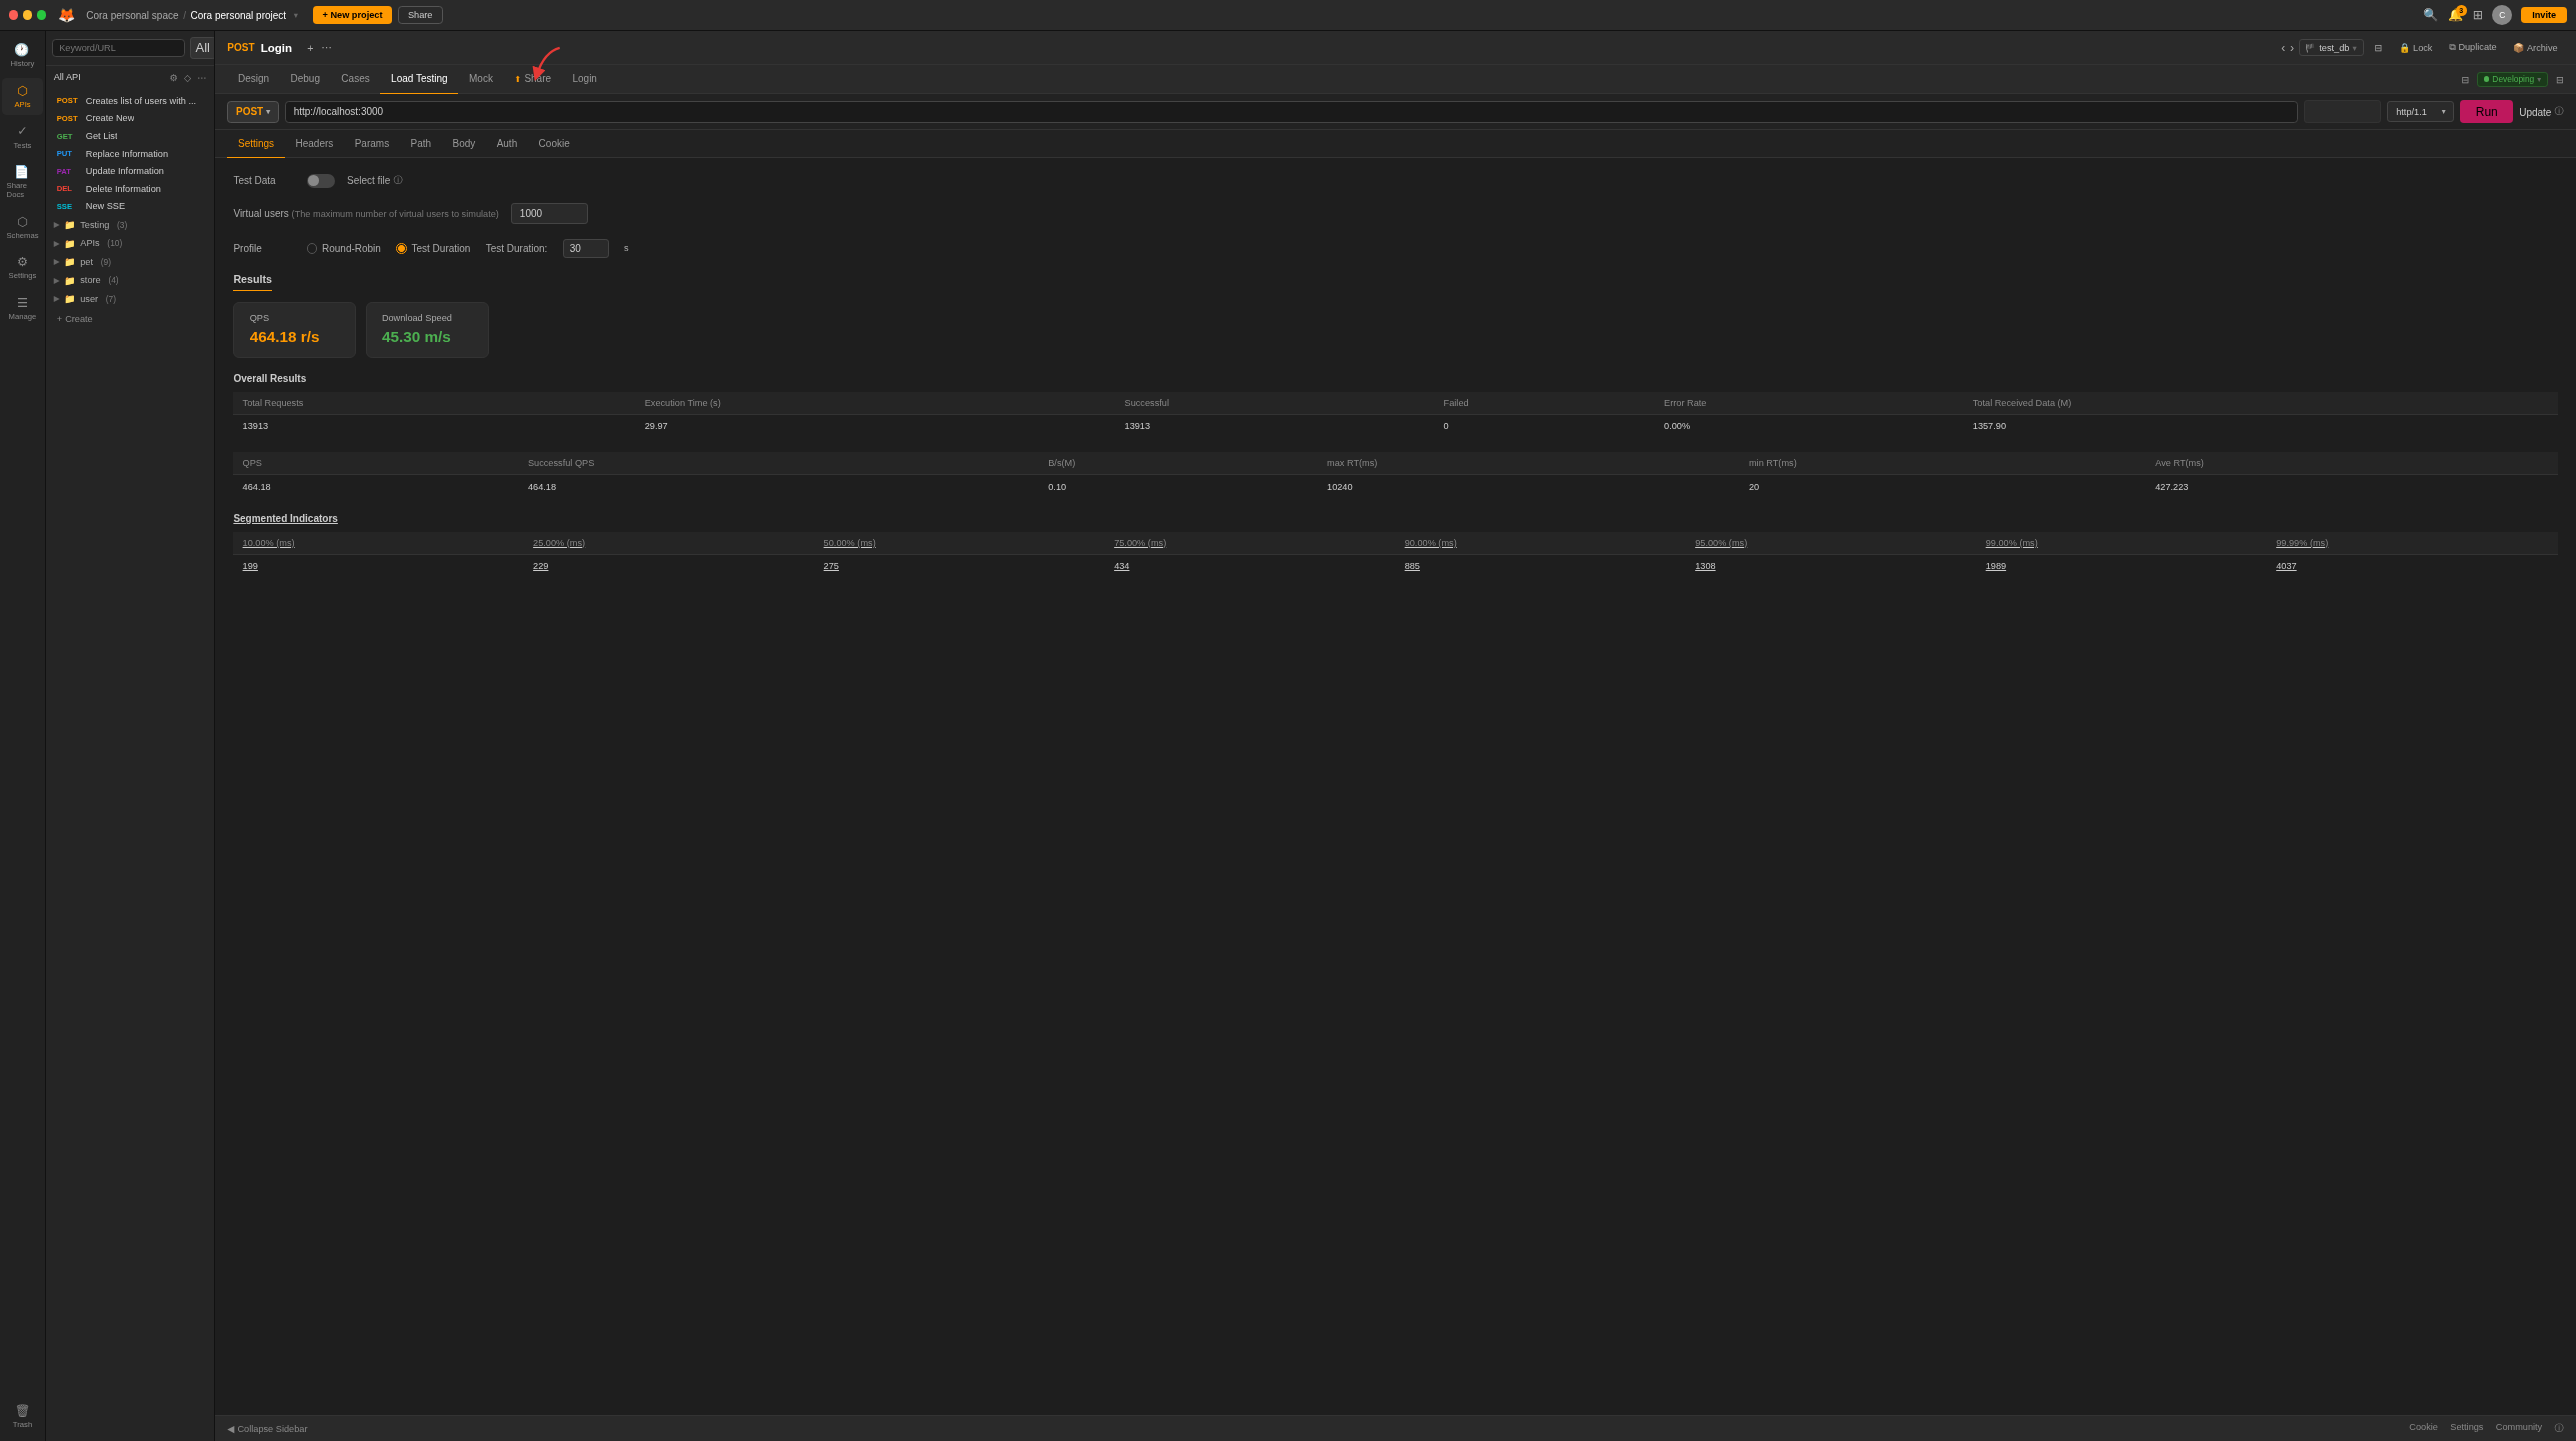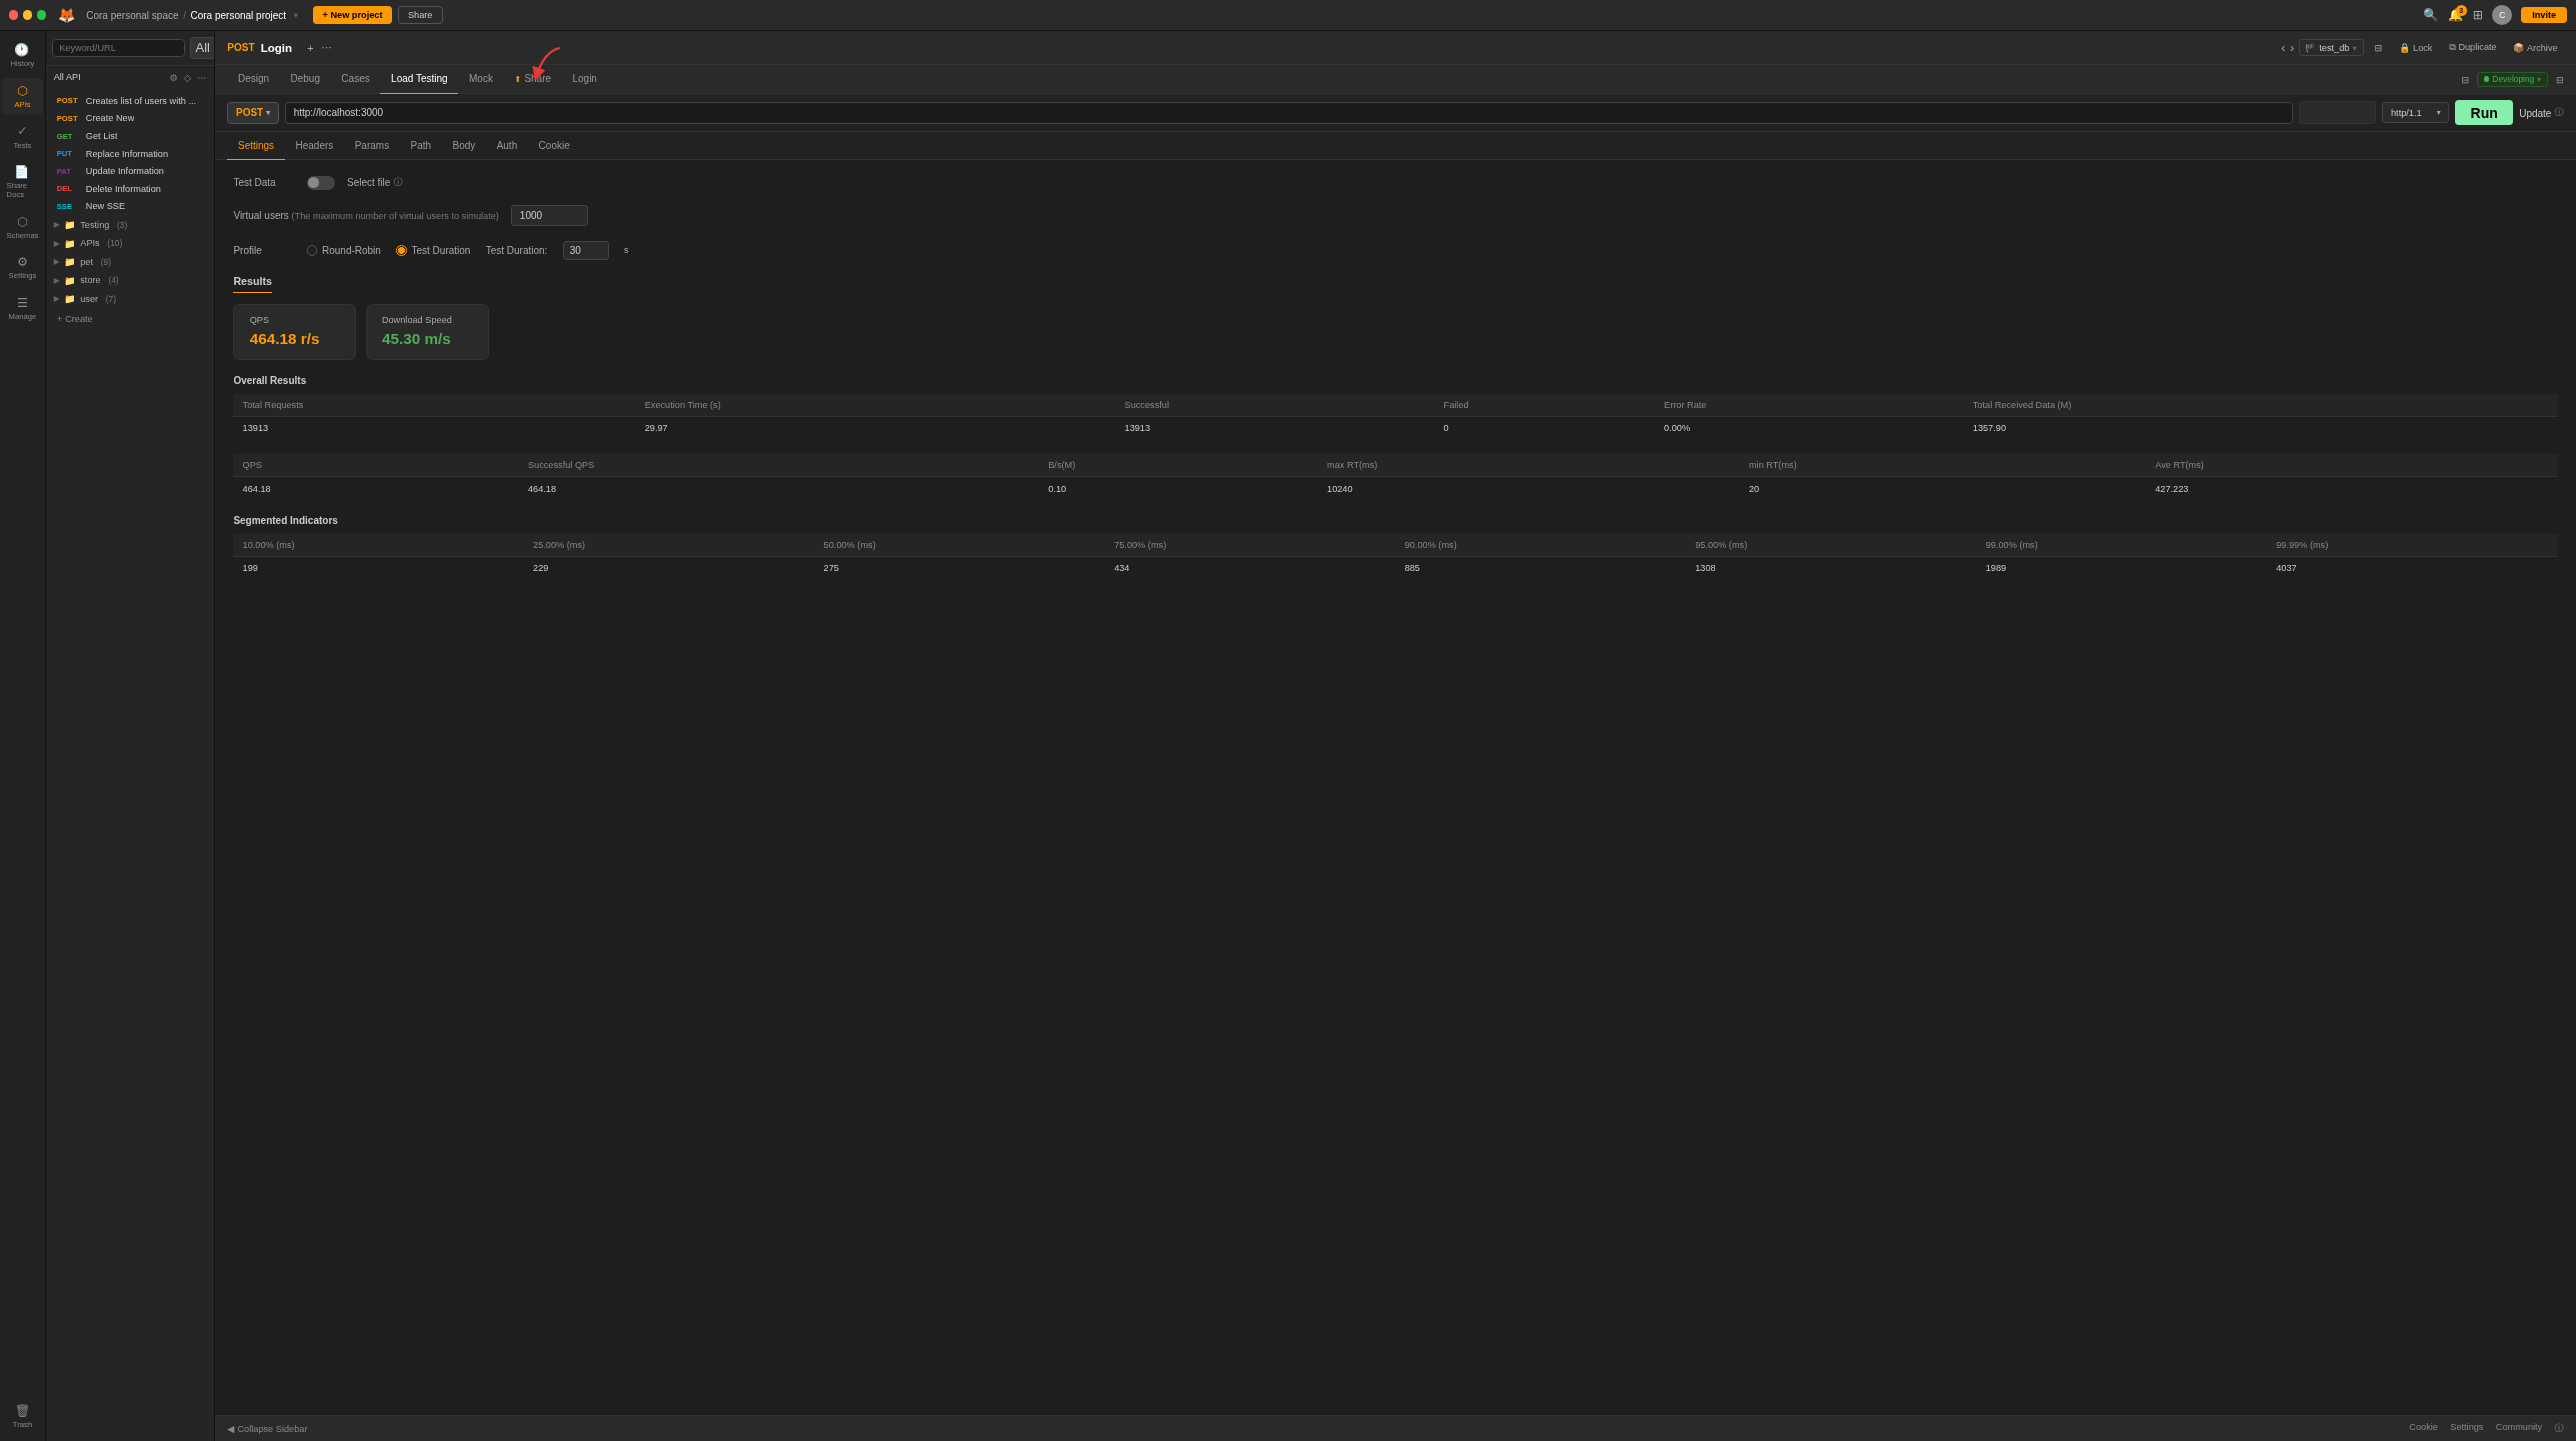--- a/index.html
+++ b/index.html
@@ -77,21 +77,21 @@
     .tabs-right { margin-left: auto; display: flex; align-items: center; gap: 7.7px; font-size: 9.2px; color: #999; }
     .env-badge { background: #1a3a1a; color: #4caf50; border: 0.8px solid #2a5a2a; border-radius: 3.1px; padding: 1.5px 6.1px; font-size: 8.4px; display: flex; align-items: center; gap: 3.1px; }
     .env-dot { width: 5.4px; height: 5.4px; border-radius: 50%; background: #4caf50; }
 
     
     .url-bar { background: #222; border-bottom: 0.8px solid #333; padding: 6.1px 12.3px; display: flex; align-items: center; gap: 6.1px; flex-shrink: 0; }
     .method-selector { background: #333; border: 0.8px solid #555; border-radius: 3.8px; color: #f90; font-size: 10px; font-weight: bold; padding: 4.6px 7.7px; cursor: pointer; display: flex; align-items: center; gap: 3.1px; }
     .url-input { flex: 1; background: #1a1a1a; border: 0.8px solid #444; border-radius: 3.8px; color: #ccc; padding: 4.6px 7.7px; font-size: 10px; outline: none; }
     .url-suffix { background: #2a2a2a; border: 0.8px solid #444; border-radius: 3.1px; padding: 4.6px 7.7px; font-size: 9.2px; color: #777; }
     .http-version { background: #2a2a2a; border: 0.8px solid #444; border-radius: 3.1px; padding: 4.6px 7.7px; font-size: 9.2px; color: #ccc; margin-left: auto; display: flex; align-items: center; gap: 15px; cursor: pointer; }
-    .btn-run { background: #86efac; color: #000; border: none; border-radius: 3.8px; padding: 4.6px 15.3px; font-size: 14px; font-weight: 700; cursor: pointer; }
+    .btn-run { background: #be185d; color: #000; border: none; border-radius: 3.8px; padding: 4.6px 15.3px; font-size: 12px; font-weight: 400; cursor: pointer; }
     .btn-update { background: none; border: none; color: #ccc; font-size: 10px; cursor: pointer; display: flex; align-items: flex-end; gap: 3.1px; }
 
     
     .subtabs-bar { background: #222; border-bottom: 0.8px solid #333; display: flex; align-items: center; padding: 0 12.3px; height: 28px; flex-shrink: 0; }
     .subtab { padding: 0 10.7px; height: 28px; display: flex; align-items: center; font-size: 10px; color: #999; cursor: pointer; border-bottom: 1.5px solid transparent; }
     .subtab.active { color: #f90; border-bottom: 1.5px solid #f90; }
 
     
     .content-area { flex: 1; overflow-y: auto; background: #1e1e1e; padding: 15.3px 18.4px; }
 
@@ -482,21 +482,21 @@
                 <td>0.10</td>
                 <td>10240</td>
                 <td>20</td>
                 <td>427.223</td>
               </tr>
             </tbody>
           </table>
         </div>
 
         
-        <div class="results-section" style="margin-top:11px;">
+        <div class="results-section" style="margin-top:11px;text-decoration:underline;">
           <div class="results-section-title">Segmented Indicators</div>
           <table class="data-table">
             <thead>
               <tr>
                 <th>10.00%  (ms)</th>
                 <th>25.00%  (ms)</th>
                 <th>50.00%  (ms)</th>
                 <th>75.00%  (ms)</th>
                 <th>90.00%  (ms)</th>
                 <th>95.00%  (ms)</th>

